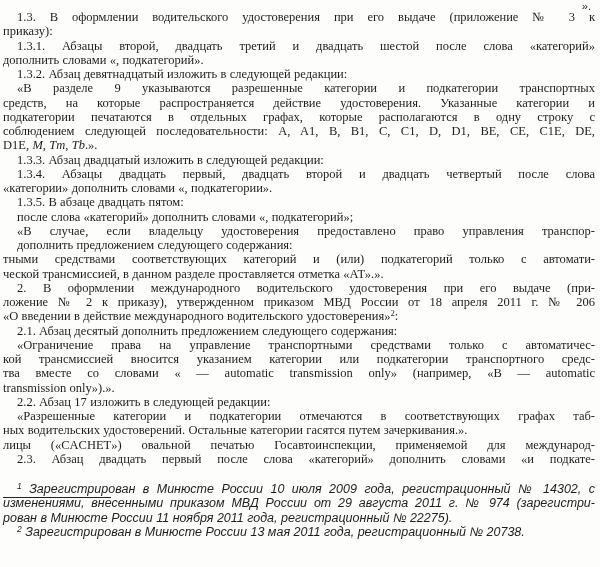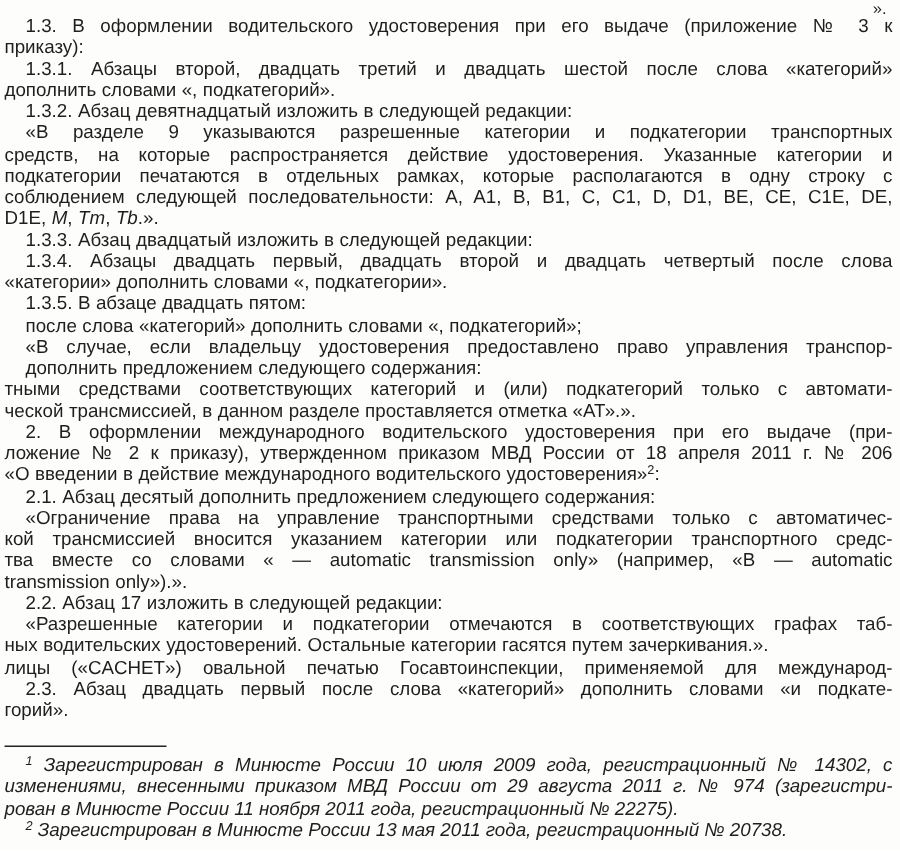--- a/index.html
+++ b/index.html
@@ -20,60 +20,61 @@
     line-height: 11px;
   }
   .doc {
     position: absolute;
     left: 3px;
     right: 5px;
     top: 10px;
     font-size: 12.5px;
     line-height: 14.25px;
     word-spacing: 0.2px;
+    font-family: Liberation Serif, serif;
   }
   .line { min-height: 14.25px; text-align: left; white-space: normal; }
   .line.jf { text-align: justify; text-align-last: justify; text-justify: inter-word; }
   .line.ind { text-indent: 14px; }
   .it { font-style: italic; }
   .sup { font-size: 8.5px; vertical-align: 4px; line-height: 0; }
   .fnrule {
     position: absolute;
     left: 3px;
     top: 497px;
     width: 108px;
     height: 0;
     border-top: 1.4px solid #222222;
   }
   .fns {
     position: absolute;
     left: 3px;
     right: 5px;
-    top: 503px;
+    top: 482px;
     font-size: 12.5px;
     line-height: 14.4px;
     font-style: italic;
   }
   .fns .line { min-height: 14.4px; }
 </style>
 </head>
 <body>
 
 <div class="page" style="background: rgb(253, 253, 252); color: rgb(30, 30, 30);">
   <div class="cmark">».</div>
 
   <div class="doc" id="doc">
       <div class="line ind jf"><span>1.3. В оформлении водительского удостоверения при его выдаче (приложение № 3 к</span></div>
       <div class="line"><span>приказу):</span></div>
       <div class="line ind jf"><span>1.3.1. Абзацы второй, двадцать третий и двадцать шестой после слова «категорий»</span></div>
       <div class="line"><span>дополнить словами «, подкатегорий».</span></div>
       <div class="line ind"><span>1.3.2. Абзац девятнадцатый изложить в следующей редакции:</span></div>
       <div class="line ind jf"><span>«В разделе 9 указываются разрешенные категории и подкатегории транспортных</span></div>
       <div class="line jf"><span>средств, на которые распространяется действие удостоверения. Указанные категории и</span></div>
-      <div class="line jf"><span>подкатегории печатаются в отдельных рамках, которые располагаются в одну строку с</span></div>
+      <div class="line jf"><span>подкатегории печатаются в отдельных графах, которые располагаются в одну строку с</span></div>
       <div class="line jf"><span>соблюдением следующей последовательности: A, A1, B, B1, C, C1, D, D1, BE, CE, C1E, DE,</span></div>
       <div class="line"><span>D1E, </span><span class="it">M</span><span>, </span><span class="it">Tm</span><span>, </span><span class="it">Tb</span><span>.».</span></div>
       <div class="line ind"><span>1.3.3. Абзац двадцатый изложить в следующей редакции:</span></div>
       <div class="line ind jf"><span>1.3.4. Абзацы двадцать первый, двадцать второй и двадцать четвертый после слова</span></div>
       <div class="line"><span>«категории» дополнить словами «, подкатегории».</span></div>
       <div class="line ind"><span>1.3.5. В абзаце двадцать пятом:</span></div>
       <div class="line ind"><span>после слова «категорий» дополнить словами «, подкатегорий»;</span></div>
       <div class="line ind jf"><span>«В случае, если владельцу удостоверения предоставлено право управления транспор-</span></div>
       <div class="line ind"><span>дополнить предложением следующего содержания:</span></div>
       <div class="line jf"><span>тными средствами соответствующих категорий и (или) подкатегорий только с автомати-</span></div>
@@ -84,21 +85,20 @@
       <div class="line ind"><span>2.1. Абзац десятый дополнить предложением следующего содержания:</span></div>
       <div class="line ind jf"><span>«Ограничение права на управление транспортными средствами только с автоматичес-</span></div>
       <div class="line jf"><span>кой трансмиссией вносится указанием категории или подкатегории транспортного средс-</span></div>
       <div class="line jf"><span>тва вместе со словами « — automatic transmission only» (например, «B — automatic</span></div>
       <div class="line"><span>transmission only»).».</span></div>
       <div class="line ind"><span>2.2. Абзац 17 изложить в следующей редакции:</span></div>
       <div class="line ind jf"><span>«Разрешенные категории и подкатегории отмечаются в соответствующих графах таб-</span></div>
       <div class="line"><span>ных водительских удостоверений. Остальные категории гасятся путем зачеркивания.».</span></div>
       <div class="line jf"><span>лицы («CACHET») овальной печатью Госавтоинспекции, применяемой для международ-</span></div>
       <div class="line ind jf"><span>2.3. Абзац двадцать первый после слова «категорий» дополнить словами «и подкате-</span></div>
-      <div class="line"><span>горий».</span></div>
     </div>
 
   <div class="fnrule" style="border-top-color: rgb(34, 34, 34);"></div>
 
   <div class="fns" id="fns">
       <div class="line ind jf"><span class="sup">1</span><span> Зарегистрирован в Минюсте России 10 июля 2009 года, регистрационный № 14302, с</span></div>
       <div class="line jf"><span>изменениями, внесенными приказом МВД России от 29 августа 2011 г. № 974 (зарегистри-</span></div>
       <div class="line"><span>рован в Минюсте России 11 ноября 2011 года, регистрационный № 22275).</span></div>
       <div class="line ind"><span class="sup">2</span><span> Зарегистрирован в Минюсте России 13 мая 2011 года, регистрационный № 20738.</span></div>
     </div>

